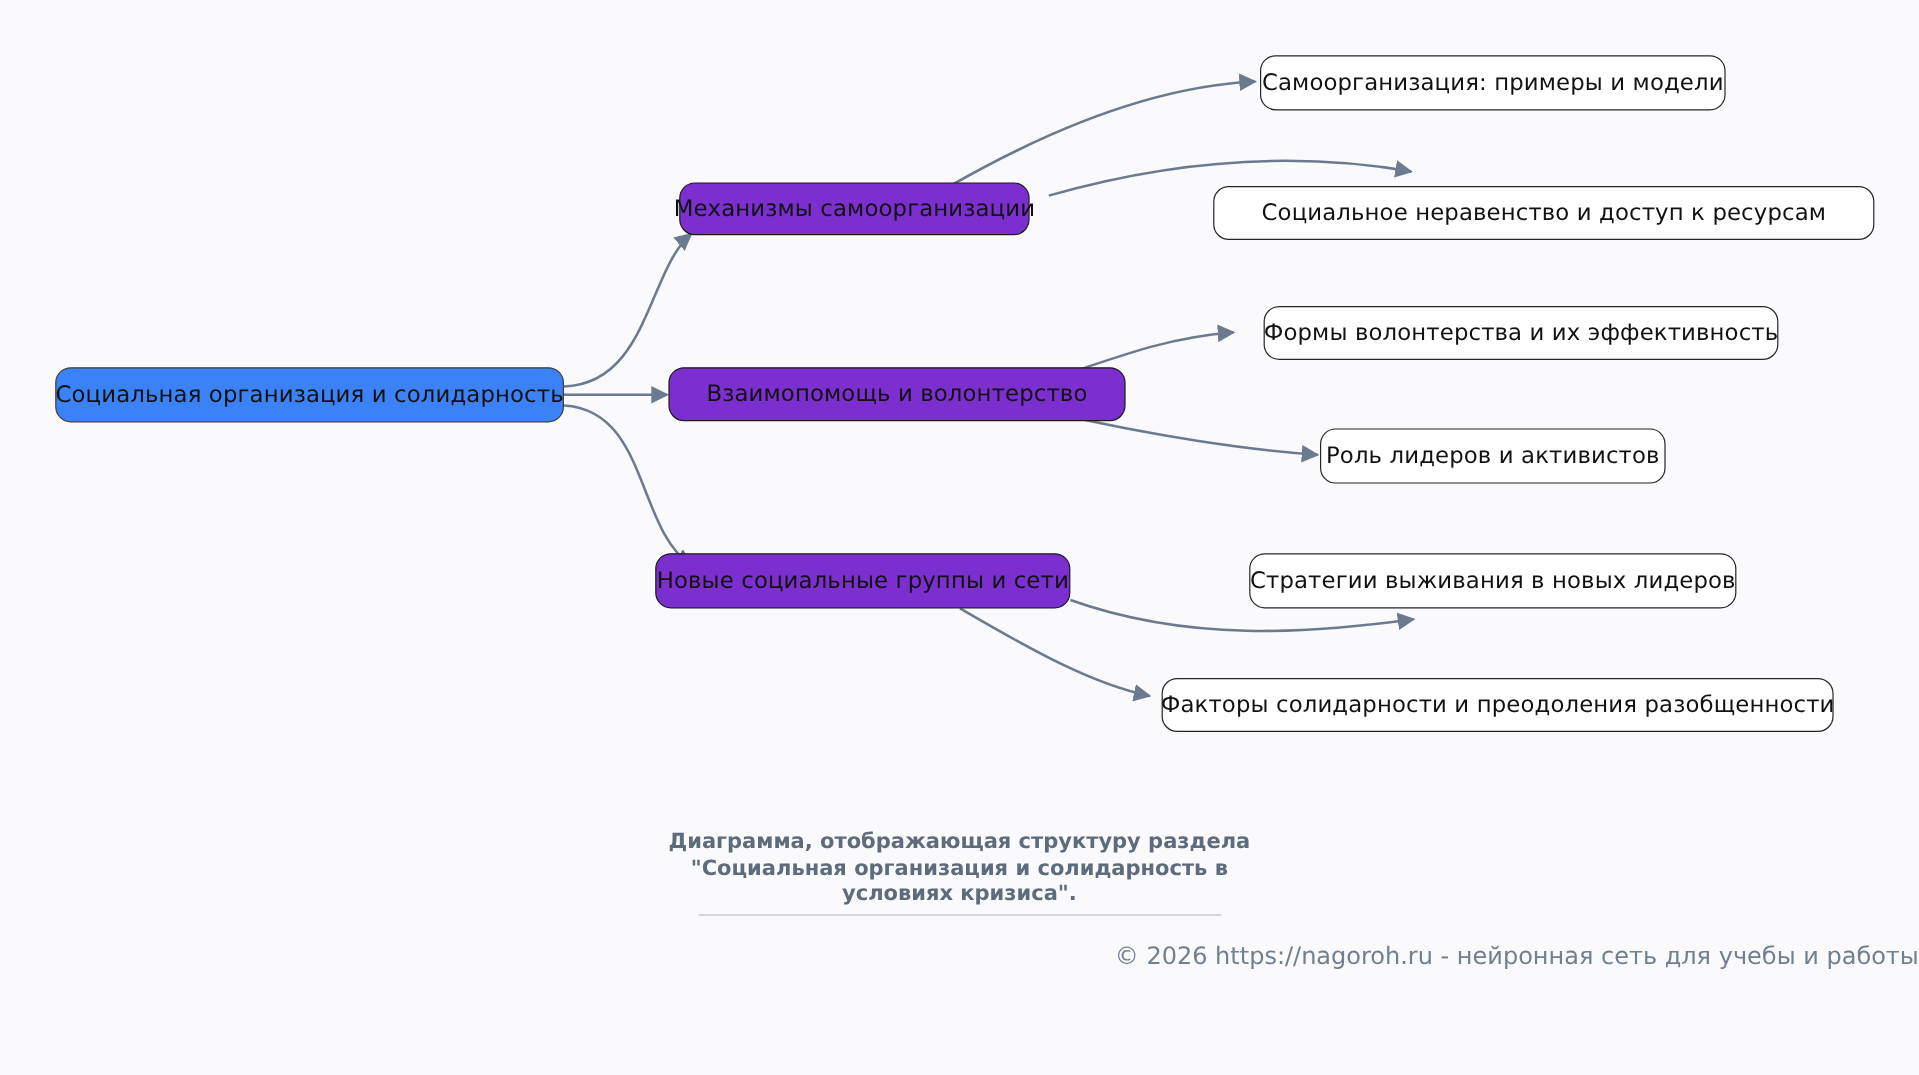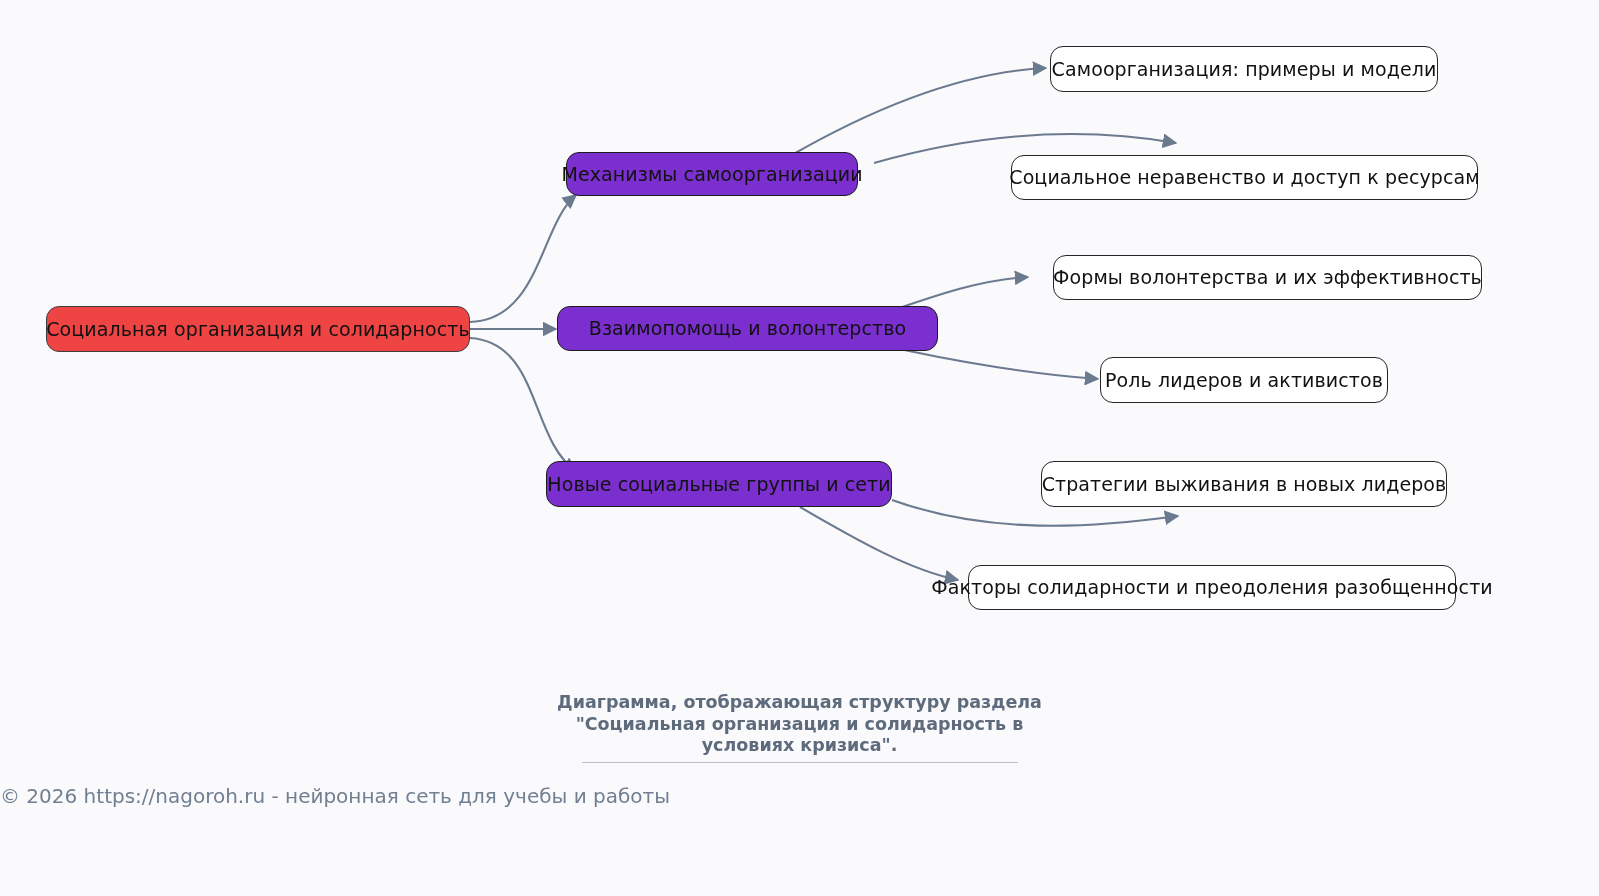--- a/index.html
+++ b/index.html
@@ -29,21 +29,21 @@
     align-items: center;
     justify-content: center;
     white-space: nowrap;
     border-radius: 13px;
     font-size: 19px;
     line-height: 1;
     color: #111111;
     letter-spacing: 0.1px;
   }
   .node-root {
-    background: #ef4444;
+    background: #3b82f6;
     border: 1.6px solid #3f3f3f;
   }
   .node-branch {
     background: #7b2fce;
     border: 1.8px solid #1c1c1c;
   }
   .node-leaf {
     background: #ffffff;
     border: 1.8px solid #262626;
   }
@@ -66,21 +66,21 @@
     top: 762px;
     width: 436px;
     height: 1px;
     background: #b9bfc9;
   }
   #footer {
     position: absolute;
     left: 0;
     top: 784px;
     width: 1599px;
-    text-align: left;
+    text-align: right;
     color: #707f91;
     font-size: 20px;
     line-height: 24px;
     font-family: "DejaVu Sans", sans-serif;
   }
 </style>
 </head>
 <body>
 
 <div id="canvas">
@@ -110,29 +110,29 @@
   <div class="node node-root" style="left:46px; top:306px; width:424px; height:46px;">Социальная организация и солидарность</div>
 
   <div class="node node-branch" style="left:566px; top:152px; width:292px; height:44px;">Механизмы самоорганизации</div>
 
   <div class="node node-branch" style="left:557px; top:306px; width:381px; height:45px;">Взаимопомощь и волонтерство</div>
 
   <div class="node node-branch" style="left:546px; top:461px; width:346px; height:46px;">Новые социальные группы и сети</div>
 
   <div class="node node-leaf" style="left:1050px; top:46px; width:388px; height:46px;">Самоорганизация: примеры и модели</div>
 
-  <div class="node node-leaf" style="left:1011px; top:155px; width:467px; height:45px;text-align:right;">Социальное неравенство и доступ к ресурсам</div>
+  <div class="node node-leaf" style="left:1011px; top:155px; width:551px; height:45px;text-align:right;">Социальное неравенство и доступ к ресурсам</div>
 
   <div class="node node-leaf" style="left:1053px; top:255px; width:429px; height:45px;">Формы волонтерства и их эффективность</div>
 
   <div class="node node-leaf" style="left:1100px; top:357px; width:288px; height:46px;">Роль лидеров и активистов</div>
 
   <div class="node node-leaf" style="left:1041px; top:461px; width:406px; height:46px;">Стратегии выживания в новых лидеров</div>
 
-  <div class="node node-leaf" style="left:968px; top:565px; width:488px; height:45px;">Факторы солидарности и преодоления разобщенности</div>
+  <div class="node node-leaf" style="left:968px; top:565px; width:560px; height:45px;">Факторы солидарности и преодоления разобщенности</div>
 
   <div id="caption">
     <span class="cap-line">Диаграмма, отображающая структуру раздела</span>
     <span class="cap-line">"Социальная организация и солидарность в</span>
     <span class="cap-line">условиях кризиса".</span>
   </div>
 
   <div id="divider"></div>
 
   <div id="footer">© 2026 https://nagoroh.ru - нейронная сеть для учебы и работы</div>

